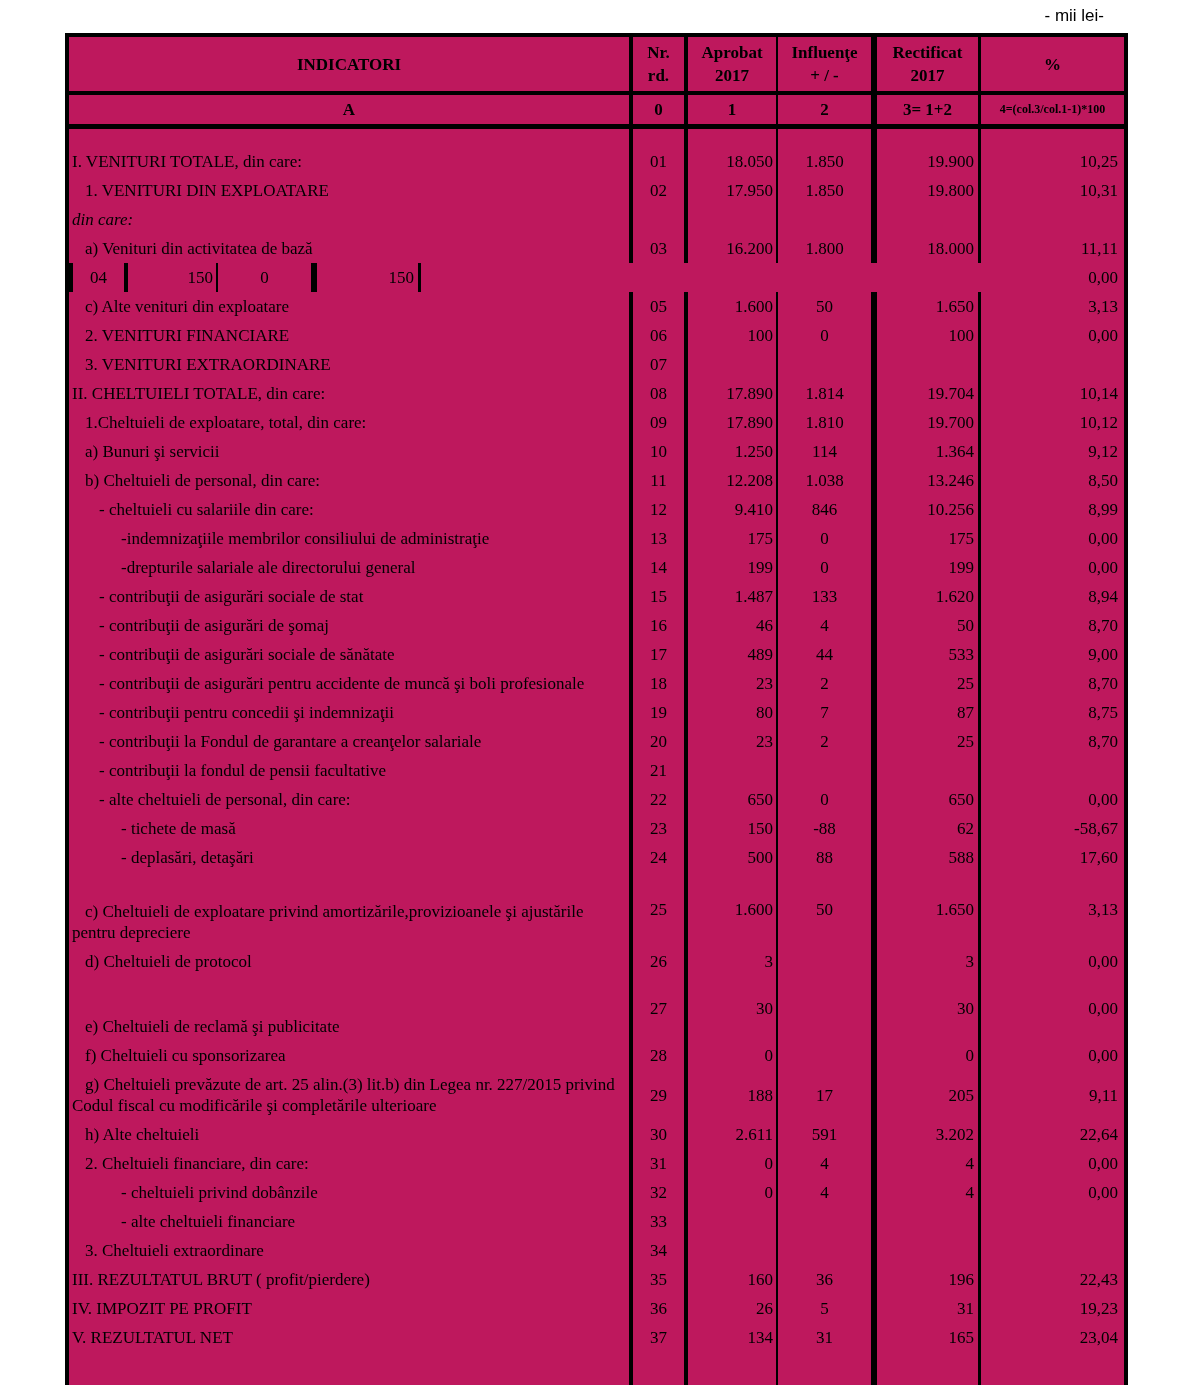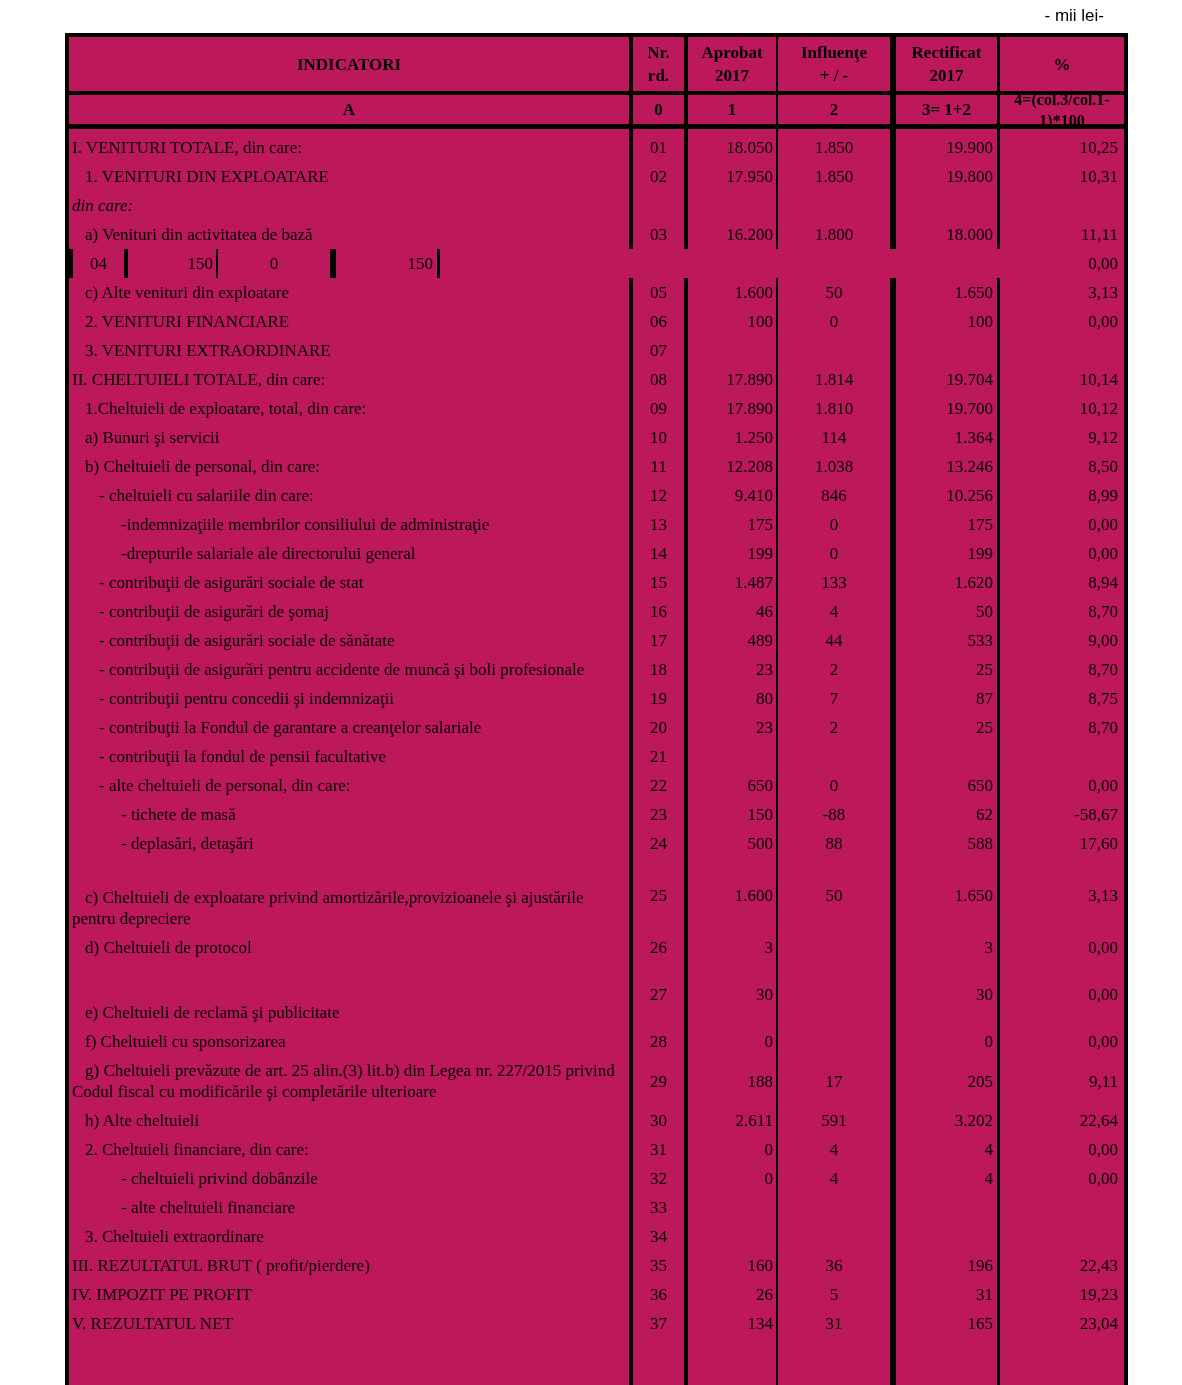--- a/index.html
+++ b/index.html
@@ -19,39 +19,39 @@
     border:4px solid #000; border-bottom:none;
     display:flex; flex-direction:column; overflow:hidden;
     background:#be185d;
   }
   .hrow { display:flex; flex-direction:row; align-items:stretch; }
   .hrow.h1 { height:58px; border-bottom:4px solid #000; }
   .hrow.h2 { height:34px; border-bottom:5px solid #000; }
   .tbody { flex:1; display:flex; flex-direction:column; overflow:hidden; }
   .row { display:flex; flex-direction:row; align-items:stretch; }
   .row.filler { flex:1; }
-  .tbody .row:first-child .cell { padding-top:8px; }
+  .tbody .row:first-child .cell { padding-top:22px; }
 
   .cell {
     display:flex; flex-direction:column; justify-content:center;
     min-height:29px; padding:4px 0;
     font-size:17px; line-height:21px;
   }
   .c-label { width:560px; align-items:flex-start; }
   .c-nr    { width:55px;  align-items:center; border-left:4px solid #000; }
   .c-apr   { width:92px;  align-items:flex-end; padding-right:3px; border-left:4px solid #000; }
-  .c-infl  { width:114px;  align-items:center; border-left:2px solid #000; }
+  .c-infl  { width:95px;  align-items:center; border-left:2px solid #000; }
   .c-rect  { width:107px; align-items:flex-end; padding-right:4px; border-left:6px solid #000; }
   .c-pct   { flex:1;      align-items:flex-end; padding-right:6px; border-left:3px solid #000; }
 
   .hrow .cell { justify-content:center; align-items:center; text-align:center;
                 font-weight:bold; white-space:pre-line; padding:2px 0; }
   .hrow.h1 .cell { font-size:17px; line-height:23px; }
   .hrow.h2 .cell { font-size:17px; }
-  .hrow.h2 .c-pct { font-size:16px; letter-spacing:0; align-items:center; padding-right:0; }
+  .hrow.h2 .c-pct { font-size:12px; letter-spacing:0; align-items:center; padding-right:0; }
 
   .row .c-label { padding-left:3px; padding-right:6px; }
   .lbl { display:block; width:100%; }
 </style>
 </head>
 <body>
 
 <div class="unit-note">- mii lei-</div>
 
 <div class="tbl">

